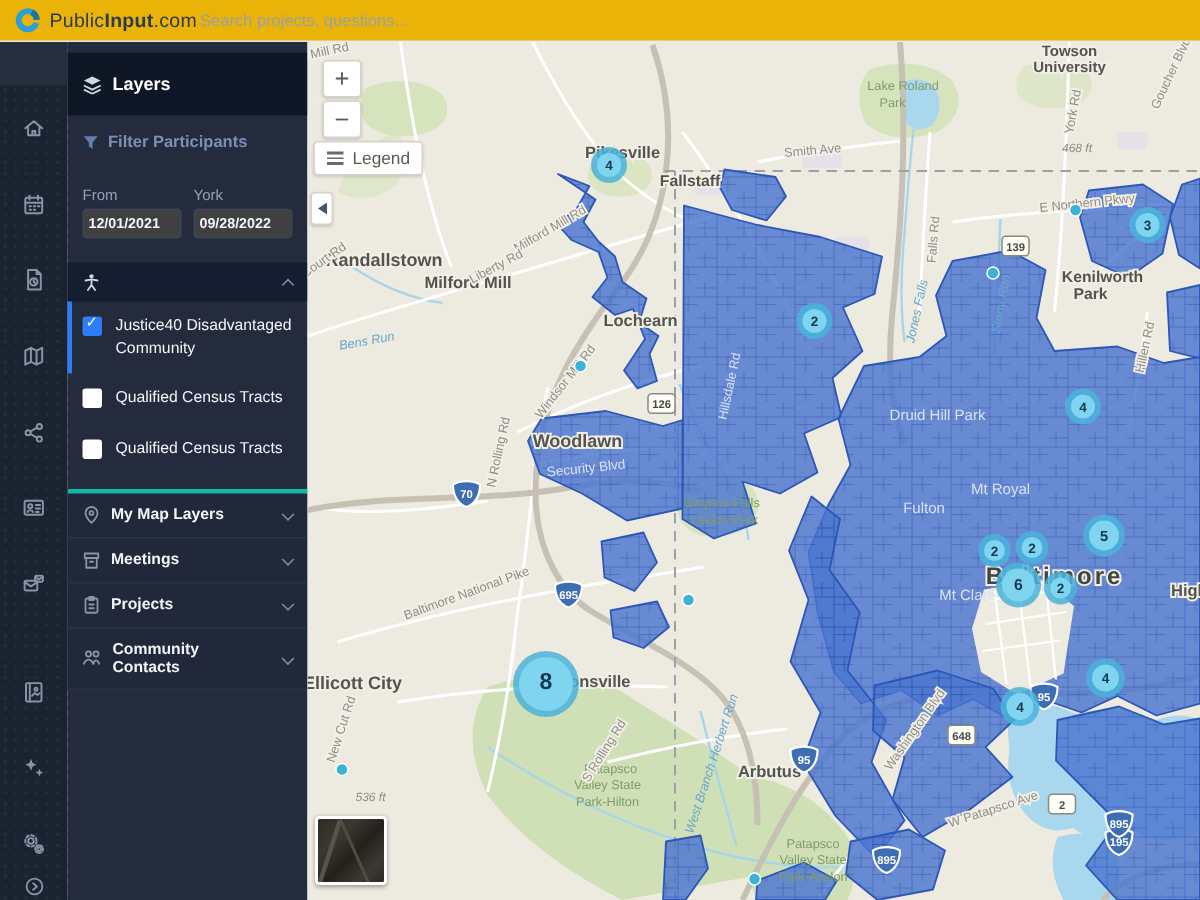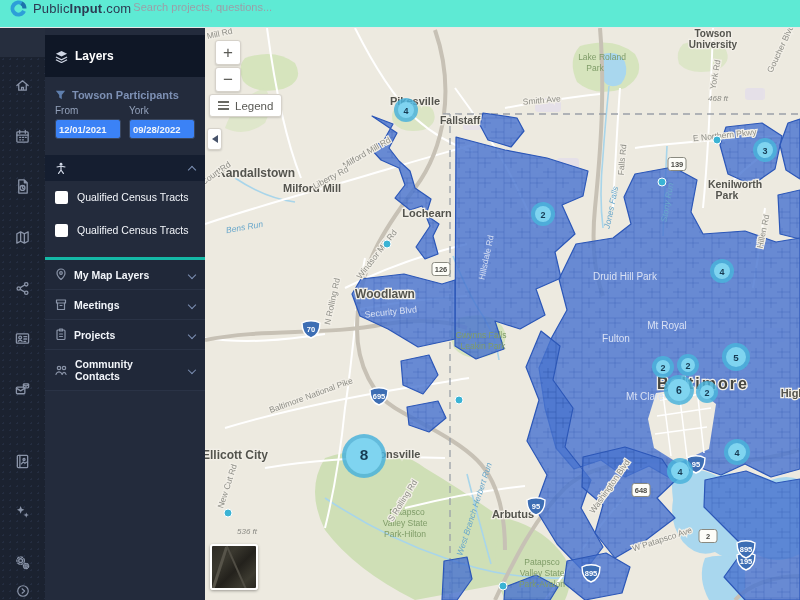--- a/index.html
+++ b/index.html
@@ -1,19 +1,19 @@
 <!DOCTYPE html>
 <html><head>
 <meta charset="utf-8">
 <style>
   html,body{margin:0;padding:0;background:#fff;width:800px;height:600px;overflow:hidden;
     font-family:"Liberation Sans","DejaVu Sans",sans-serif;}
   *{box-sizing:border-box;}
   
-  .navbar{height:28px;background:#5eead4;display:flex;align-items:flex-start;border-bottom:1px solid #e8e8e8;}
+  .navbar{height:28px;background:#eab308;display:flex;align-items:center;border-bottom:1px solid #e8e8e8;}
   .brand{display:flex;align-items:center;gap:6px;padding-left:10px;}
   .brand-text{font-size:13px;color:#2c3a52;letter-spacing:.2px;}
   .brand-text b{font-weight:700;}
   .search-input{border:none;outline:none;font-size:11px;color:#555;width:210px;background:transparent;}
   .search-input::placeholder{color:#9aa0a8;}
   
   .app{display:flex;height:572px;}
   .rail{width:45px;background:#1b2230;background-image:radial-gradient(circle,#242d40 1px,transparent 1px);background-size:7px 7px;
     display:flex;flex-direction:column;align-items:center;position:relative;}
   .rail-top{width:45px;height:30px;background:#262e3e;margin-bottom:14px;}
@@ -22,24 +22,24 @@
   .rail-icon.filled svg{fill:#8a94a8;stroke:none;}
   .rail-gap{height:22px;}
   .rail-bottom{margin-top:auto;margin-bottom:-6px;}
   
   .panel{width:160px;background:#232b3c;color:#eef2f8;padding-top:7px;display:flex;flex-direction:column;}
   .panel-header{background:#0f1726;height:42px;display:flex;align-items:center;gap:7px;padding:0 10px;
     font-size:12px;font-weight:700;color:#fff;}
   .panel-header svg{stroke:#cfd6e4;fill:none;stroke-width:1.3;}
   .filter-block{padding:12px 10px 4px 10px;}
   .filter-title{display:flex;align-items:center;gap:6px;color:#7d90b4;font-weight:700;font-size:11px;}
-  .date-row{display:flex;gap:8px;margin-top:4px;}
+  .date-row{display:flex;gap:8px;margin-top:24px;}
   .date-col{display:flex;flex-direction:column;gap:3px;}
   .date-label{font-size:10px;color:#93a1ba;}
-  .date-input{width:66px;height:20px;background:#3b82f6;border:1px solid #39465e;border-radius:3px;
+  .date-input{width:66px;height:20px;background:#404040;border:1px solid #39465e;border-radius:3px;
     color:#f2f5fa;font-size:9.5px;font-weight:700;padding:0 3px;font-family:"Liberation Sans",sans-serif;}
   .section-header{background:#151e30;height:26px;margin-top:12px;display:flex;align-items:center;gap:7px;
     padding:0 10px;font-size:11px;font-weight:700;color:#fff;}
   .section-header .sp{flex:1;}
   .chev{width:6px;height:6px;border-right:1.6px solid #7d90b4;border-bottom:1.6px solid #7d90b4;display:inline-block;}
   .chev.down{transform:rotate(45deg);}
   .chev.up{transform:rotate(-135deg);margin-top:4px;}
   .chk-row{display:flex;gap:9px;padding:9px 10px;align-items:flex-start;cursor:pointer;position:relative;}
   .chk-row.active{border-left:3px solid #2f7df6;padding-left:7px;}
   .chk{width:13px;height:13px;border-radius:2px;background:#fff;flex:none;margin-top:1px;position:relative;}
@@ -181,21 +181,21 @@
           <path d="M1 7.5l6 3 6-3M1 10.5l6 3 6-3"></path>
         </svg>
       <span>Layers</span>
     </div>
 
     <div class="filter-block">
       <div class="filter-title">
         <svg width="11" height="11" viewBox="0 0 13 13">
             <path d="M1 1h11L8 6v5L5 9V6z" fill="#5f7fae" stroke="none"></path>
           </svg>
-        <span>Towson Participants</span>
+        <span>Filter Participants</span>
       </div>
       <div class="date-row">
         <div class="date-col">
           <span class="date-label">From</span>
           <input class="date-input" value="12/01/2021" style="">
         </div>
         <div class="date-col">
           <span class="date-label">York</span>
           <input class="date-input" value="09/28/2022" style="">
         </div>
@@ -204,20 +204,24 @@
 
     <div class="section-header">
       <svg width="12" height="12" viewBox="0 0 12 12" style="stroke:#cfd6e4;fill:none;stroke-width:1.2;stroke-linecap:round">
           <circle cx="6" cy="2.2" r="1.4" fill="#cfd6e4" stroke="none"></circle>
           <path d="M2 5l4-.8L10 5M6 4.5V8M6 8l-2.4 3.4M6 8l2.4 3.4"></path>
         </svg>
       <span class="sp"></span>
       <i class="chev up"></i>
     </div>
 
+    <div class="chk-row active">
+      <div class="chk on"></div>
+      <div class="chk-label">Justice40 Disadvantaged Community</div>
+    </div>
     <div class="chk-row">
       <div class="chk"></div>
       <div class="chk-label">Qualified Census Tracts</div>
     </div>
     <div class="chk-row">
       <div class="chk"></div>
       <div class="chk-label">Qualified Census Tracts</div>
     </div>
 
     <div class="layer-sections">

